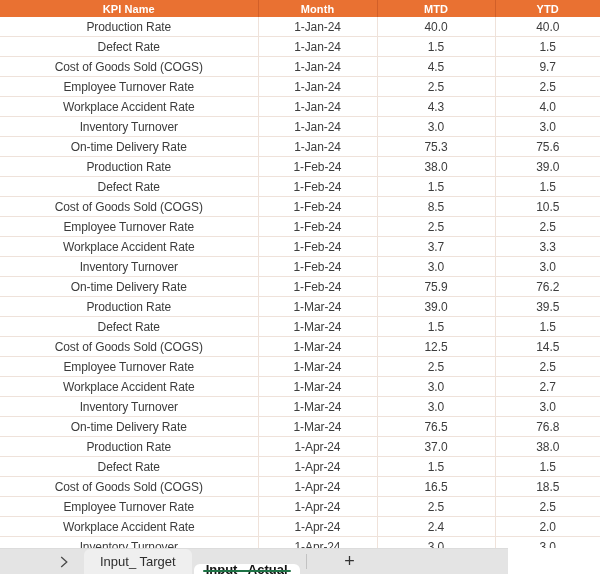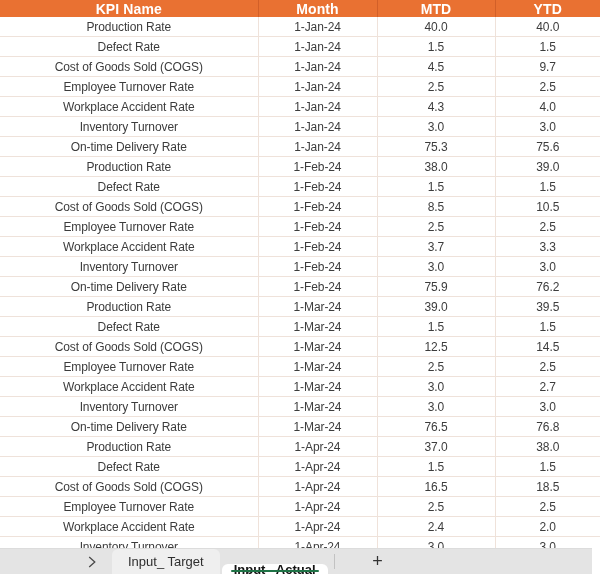--- a/index.html
+++ b/index.html
@@ -25,21 +25,21 @@
     width: 600px;
   }
   col.c-kpi   { width: 258px; }
   col.c-month { width: 119px; }
   col.c-mtd   { width: 118px; }
   col.c-ytd   { width: 105px; }
 
   .kpi-table thead th {
     background: #E97132;
     color: #ffffff;
-    font-size: 14px;
+    font-size: 11px;
     font-weight: bold;
     height: 17px;
     padding: 0;
     text-align: center;
     vertical-align: middle;
     border-left: 1px solid #D25F28;
     letter-spacing: 0.1px;
   }
   .kpi-table thead th:first-child { border-left: none; }
 
@@ -56,28 +56,27 @@
     white-space: nowrap;
     overflow: hidden;
   }
   .kpi-table tbody td:first-child { border-left: none; }
 
   
   .tab-bar {
     position: absolute;
     left: 0;
     top: 548px;
-    width: 592px;
+    width: 508px;
     height: 26px;
     background: #E4E4E4;
     border-top: 1px solid #DCDCDC;
     box-sizing: border-box;
     display: flex;
     align-items: stretch;
-    padding-left: 28px;
   }
   .nav-btn {
     width: 24px;
     margin-left: 52px;
     display: flex;
     align-items: center;
     justify-content: center;
     cursor: pointer;
   }
   .sheet-tab {

